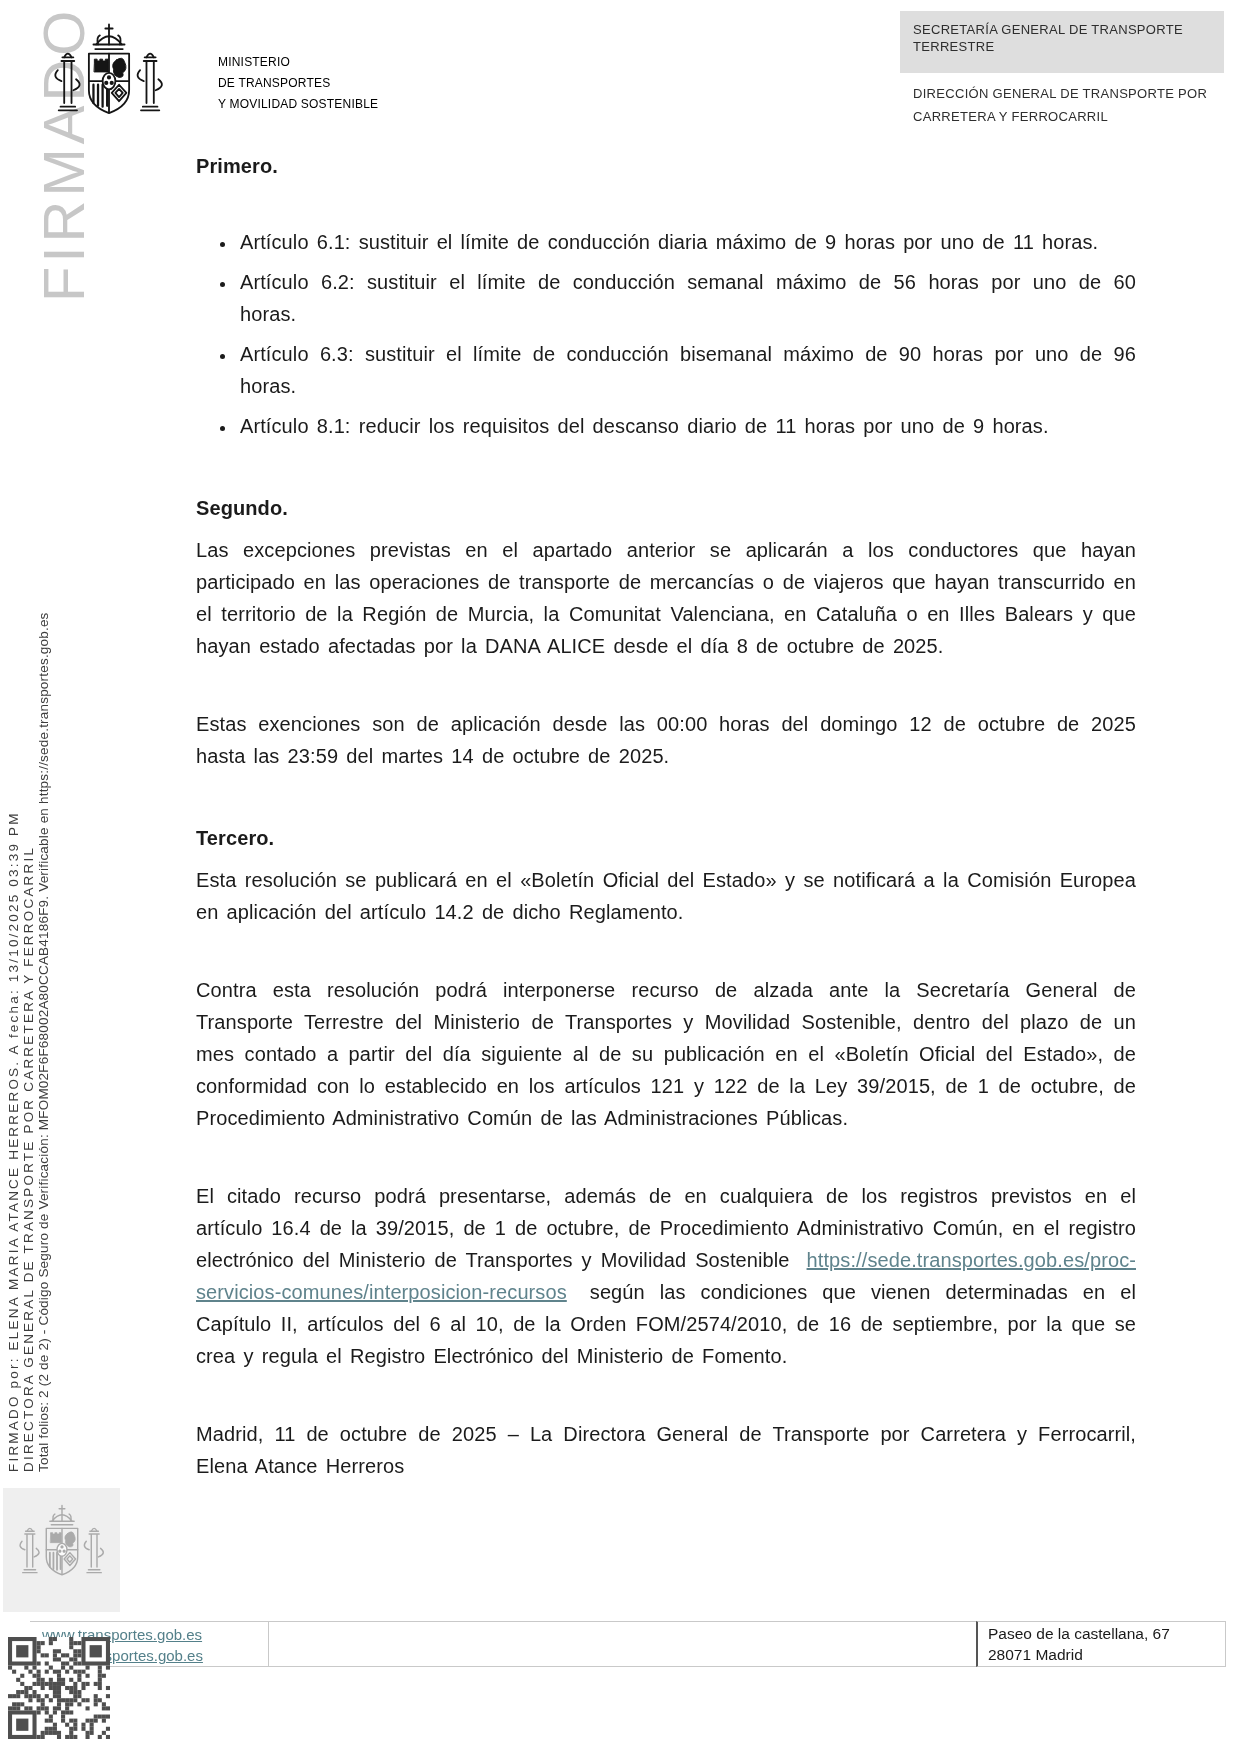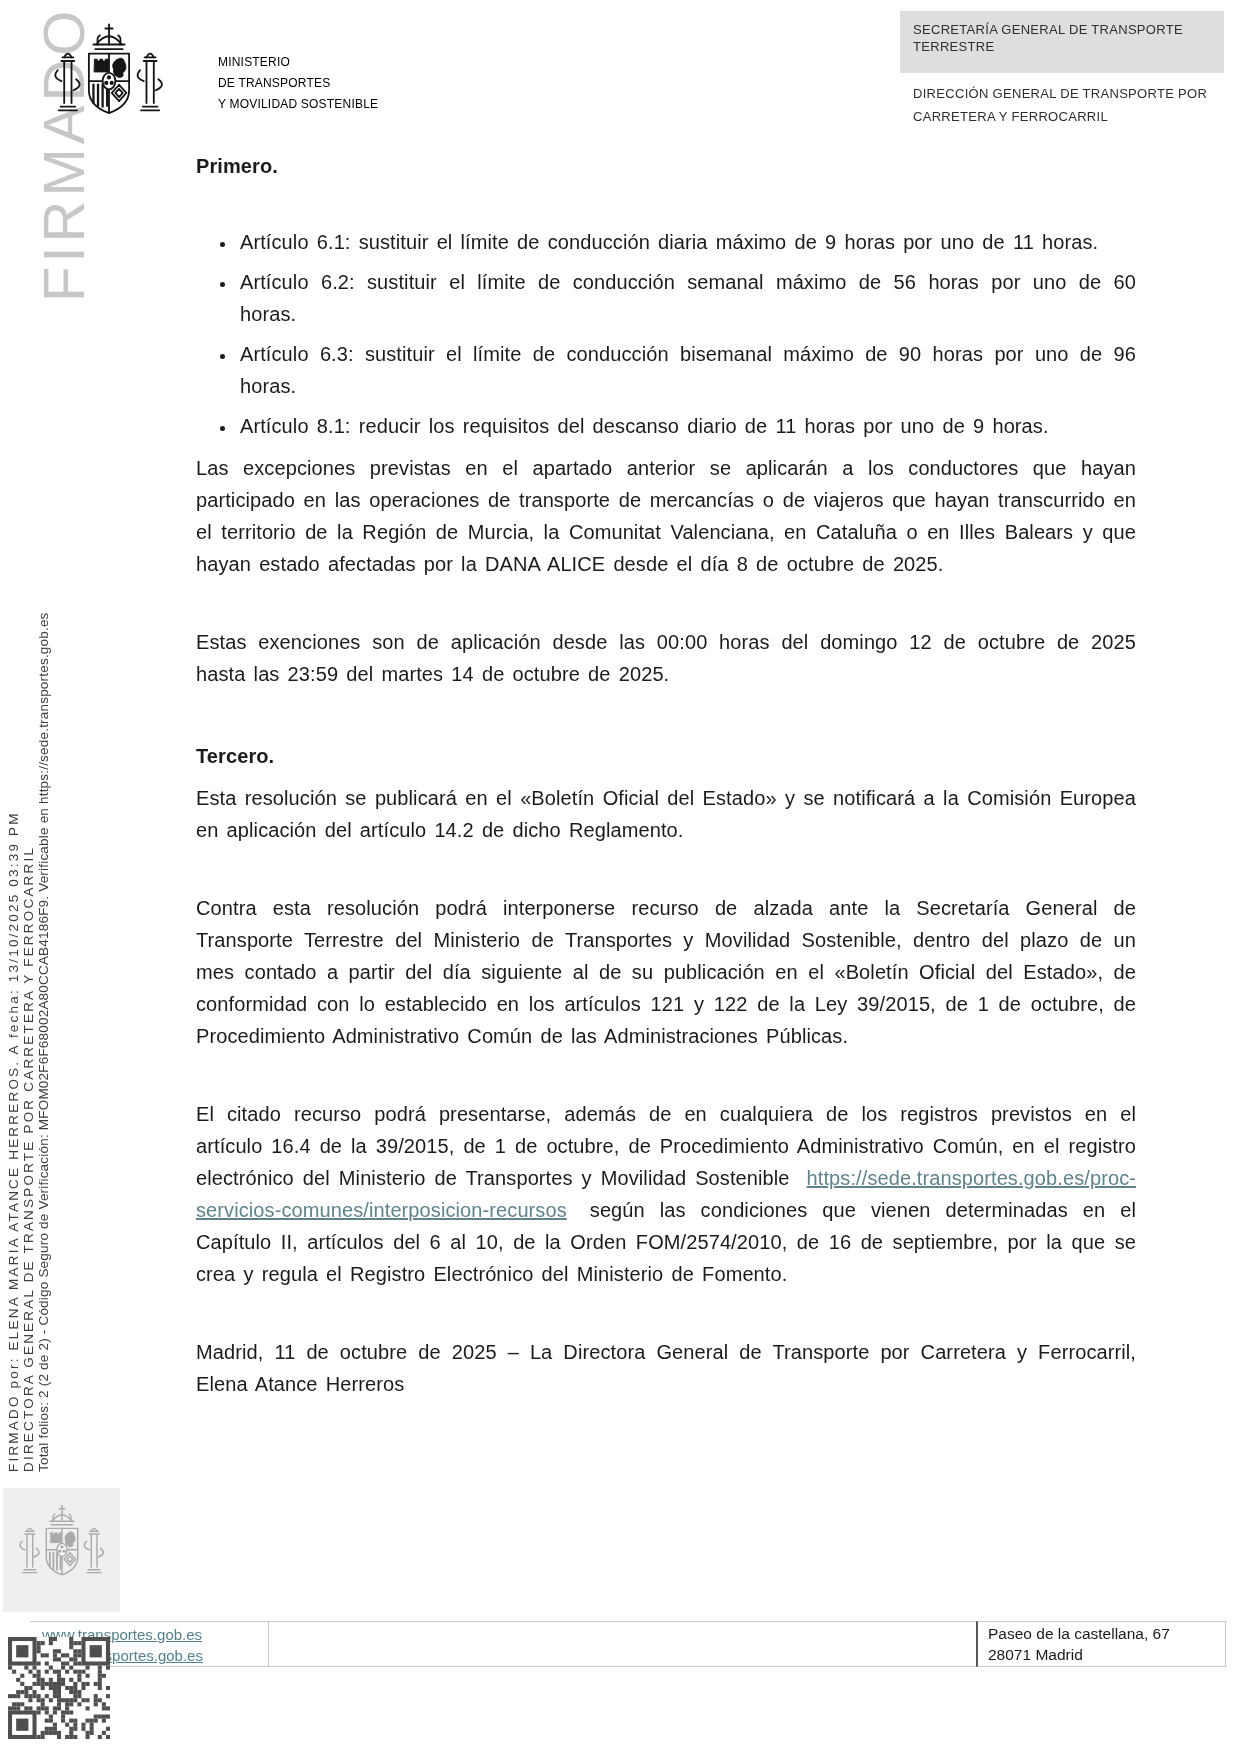--- a/index.html
+++ b/index.html
@@ -128,20 +128,21 @@
 
 <div class="content">
   <h2>Primero.</h2>
   <ul class="bullets">
     <li>Artículo 6.1: sustituir el límite de conducción diaria máximo de 9 horas por uno de 11 horas.</li>
     <li>Artículo 6.2: sustituir el límite de conducción semanal máximo de 56 horas por uno de 60 horas.</li>
     <li>Artículo 6.3: sustituir el límite de conducción bisemanal máximo de 90 horas por uno de 96 horas.</li>
     <li>Artículo 8.1: reducir los requisitos del descanso diario de 11 horas por uno de 9 horas.</li>
   </ul>
 
+  <h2 class="mt-lg">Segundo.</h2>
   <p class="mt-sm">Las excepciones previstas en el apartado anterior se aplicarán a los conductores que hayan participado en las operaciones de transporte de mercancías o de viajeros que hayan transcurrido en el territorio de la Región de Murcia, la Comunitat Valenciana, en Cataluña o en Illes Balears y que hayan estado afectadas por la DANA ALICE desde el día 8 de octubre de 2025.</p>
   <p class="mt-md">Estas exenciones son de aplicación desde las 00:00 horas del domingo 12 de octubre de 2025 hasta las 23:59 del martes 14 de octubre de 2025.</p>
 
   <h2 class="mt-lg">Tercero.</h2>
   <p class="mt-sm">Esta resolución se publicará en el «Boletín Oficial del Estado» y se notificará a la Comisión Europea en aplicación del artículo 14.2 de dicho Reglamento.</p>
   <p class="mt-md">Contra esta resolución podrá interponerse recurso de alzada ante la Secretaría General de Transporte Terrestre del Ministerio de Transportes y Movilidad Sostenible, dentro del plazo de un mes contado a partir del día siguiente al de su publicación en el «Boletín Oficial del Estado», de conformidad con lo establecido en los artículos 121 y 122 de la Ley 39/2015, de 1 de octubre, de Procedimiento Administrativo Común de las Administraciones Públicas.</p>
   <p class="mt-md">
     <span>El citado recurso podrá presentarse, además de en cualquiera de los registros previstos en el artículo 16.4 de la 39/2015, de 1 de octubre, de Procedimiento Administrativo Común, en el registro electrónico del Ministerio de Transportes y Movilidad Sostenible</span>
     <a class="doc-link inline-link" href="#">https://sede.transportes.gob.es/proc-servicios-comunes/interposicion-recursos</a>
     <span>según las condiciones que vienen determinadas en el Capítulo II, artículos del 6 al 10, de la Orden FOM/2574/2010, de 16 de septiembre, por la que se crea y regula el Registro Electrónico del Ministerio de Fomento.</span>

